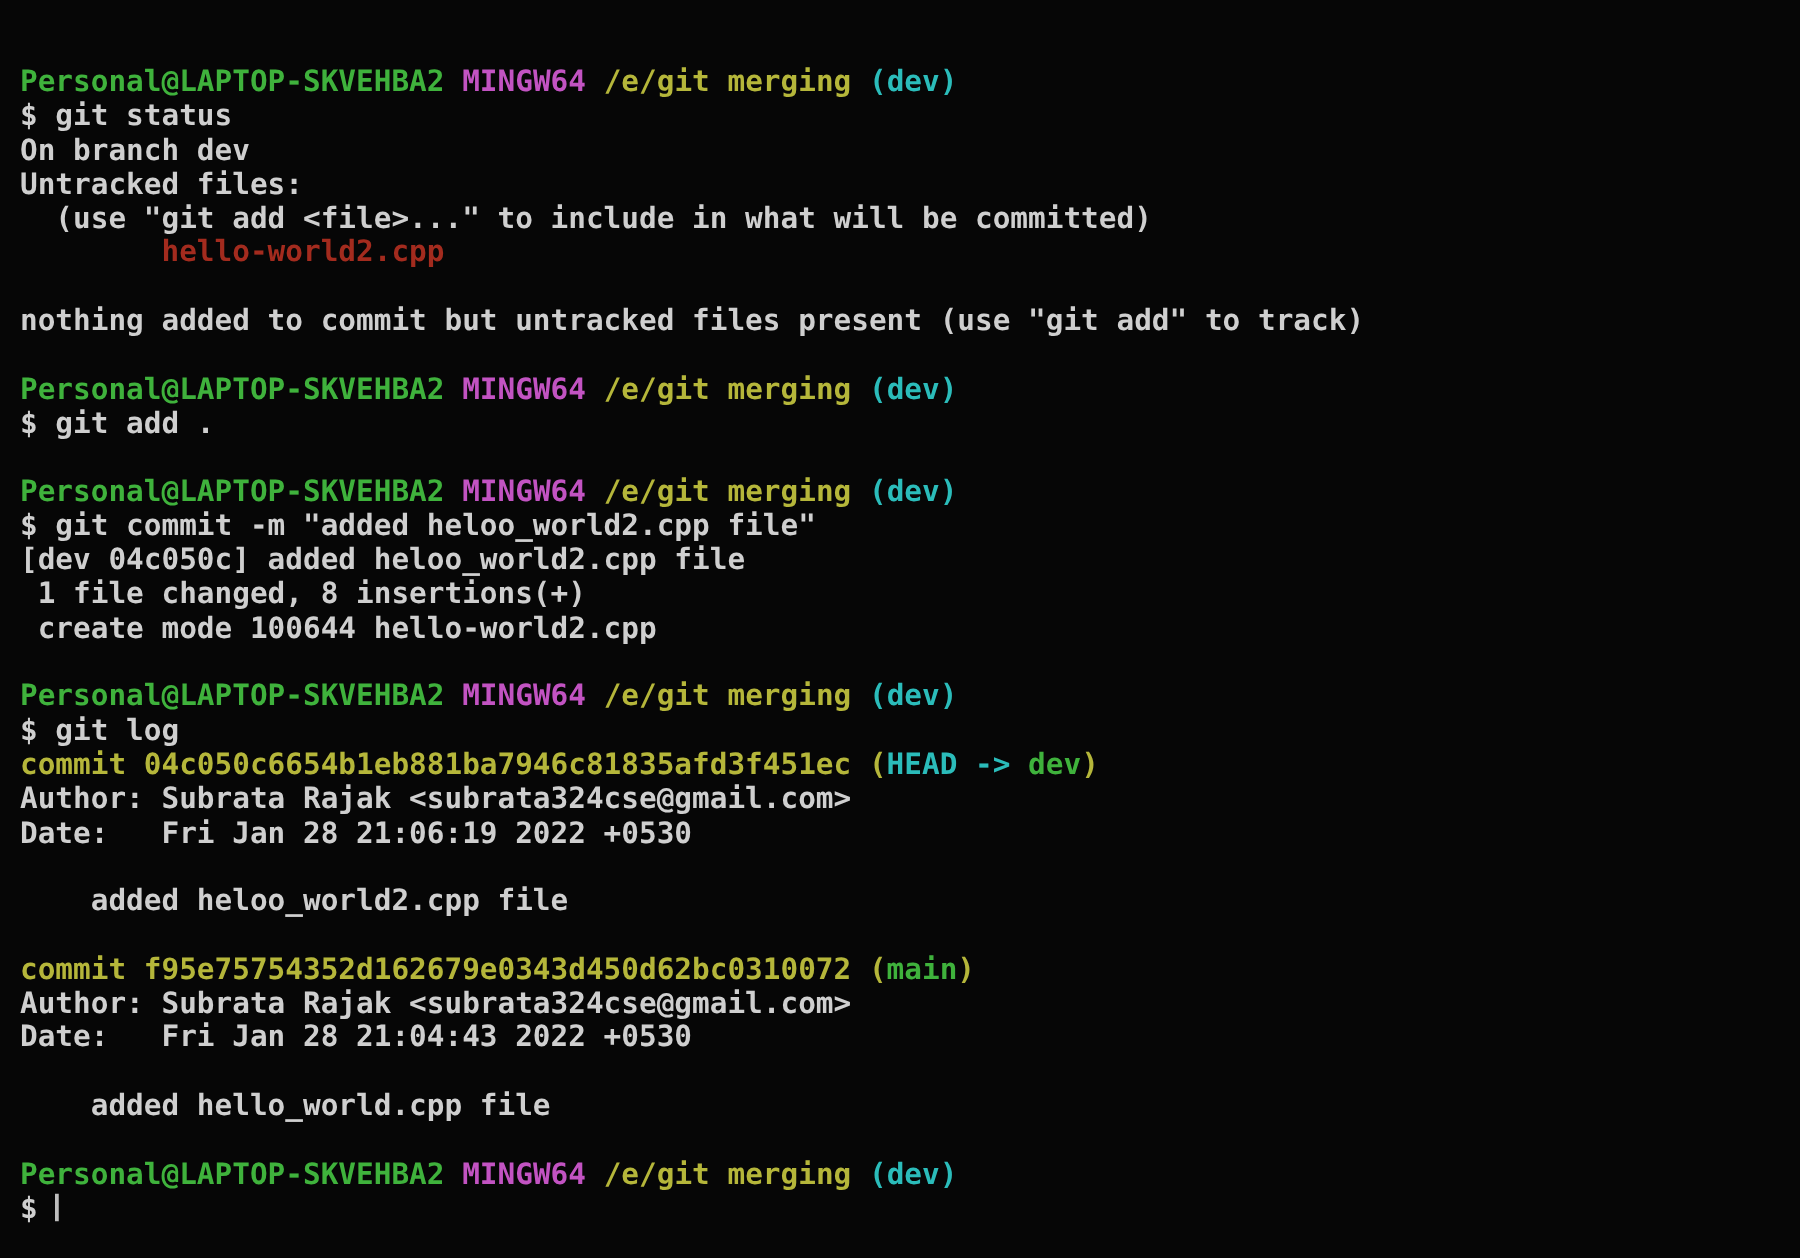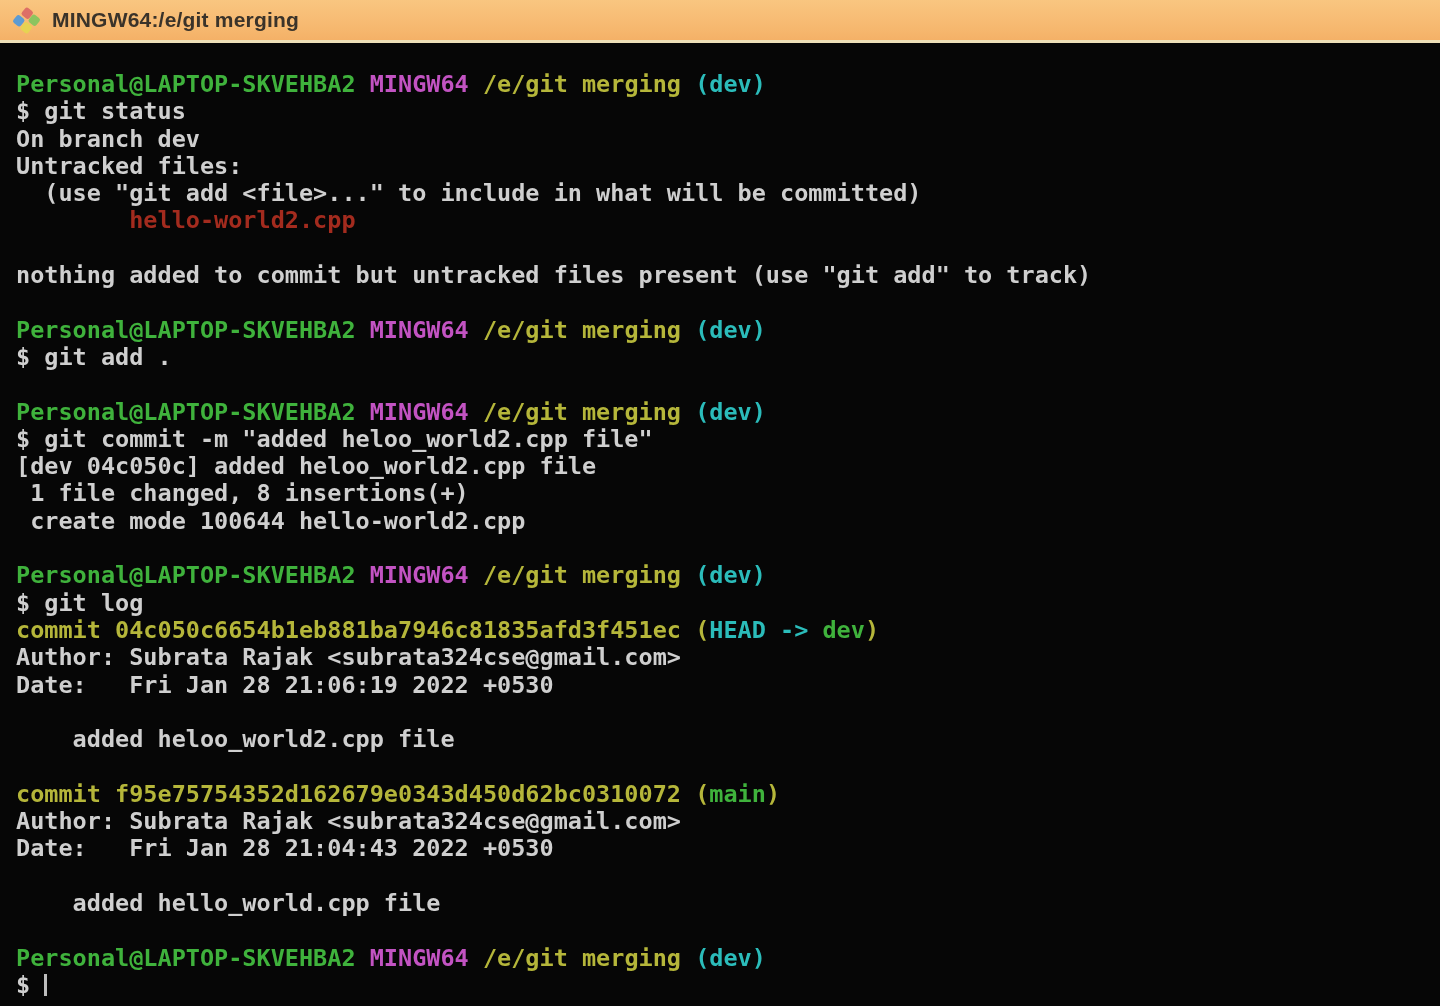--- a/index.html
+++ b/index.html
@@ -42,40 +42,30 @@
   .terminal {
     flex: 1 1 auto;
     background: #060606;
     padding: 28px 8px 0 16px;
     font-family: "DejaVu Sans Mono", "Liberation Mono", monospace;
     font-size: 23.5px;
     line-height: 27.3px;
     font-weight: bold;
     white-space: pre;
     overflow: hidden;
+    margin-top: 24px;
   }
   .terminal .line {
     height: 27.3px;
   }
   .terminal .cursor {
     display: inline-block;
     width: 3px;
     height: 22px;
     vertical-align: -3px;
   }
 </style>
 </head>
 <body>
 
 <div class="window">
-  <div class="titlebar">
-    <svg class="app-icon" viewBox="0 0 29 29" xmlns="http://www.w3.org/2000/svg">
-      <g>
-        <rect x="10.5" y="2.5" width="9.5" height="9.5" rx="2.5" fill="#dd6f66" transform="rotate(40 15.25 7.25)"></rect>
-        <rect x="2" y="10" width="9.5" height="9.5" rx="2.5" fill="#5d9bd3" transform="rotate(40 6.75 14.75)"></rect>
-        <rect x="17.5" y="9.5" width="9.5" height="9.5" rx="2.5" fill="#8cc45f" transform="rotate(40 22.25 14.25)"></rect>
-        <rect x="9.5" y="17" width="9.5" height="9.5" rx="2.5" fill="#e6d352" transform="rotate(40 14.25 21.75)"></rect>
-      </g>
-    </svg>
-    <span class="title">MINGW64:/e/git merging</span>
-  </div>
   <div class="terminal" style="background: rgb(6, 6, 6); color: rgb(207, 207, 207);"><div class="line"><span style="color: rgb(63, 178, 60);">Personal@LAPTOP-SKVEHBA2</span><span style="color: rgb(207, 207, 207);"> </span><span style="color: rgb(194, 83, 194);">MINGW64</span><span style="color: rgb(207, 207, 207);"> </span><span style="color: rgb(181, 182, 58);">/e/git merging</span><span style="color: rgb(207, 207, 207);"> </span><span style="color: rgb(43, 188, 186);">(dev)</span></div><div class="line"><span style="color: rgb(207, 207, 207);">$ git status</span></div><div class="line"><span style="color: rgb(207, 207, 207);">On branch dev</span></div><div class="line"><span style="color: rgb(207, 207, 207);">Untracked files:</span></div><div class="line"><span style="color: rgb(207, 207, 207);">  (use "git add &lt;file&gt;..." to include in what will be committed)</span></div><div class="line"><span style="color: rgb(163, 43, 30);">        hello-world2.cpp</span></div><div class="line">&nbsp;</div><div class="line"><span style="color: rgb(207, 207, 207);">nothing added to commit but untracked files present (use "git add" to track)</span></div><div class="line">&nbsp;</div><div class="line"><span style="color: rgb(63, 178, 60);">Personal@LAPTOP-SKVEHBA2</span><span style="color: rgb(207, 207, 207);"> </span><span style="color: rgb(194, 83, 194);">MINGW64</span><span style="color: rgb(207, 207, 207);"> </span><span style="color: rgb(181, 182, 58);">/e/git merging</span><span style="color: rgb(207, 207, 207);"> </span><span style="color: rgb(43, 188, 186);">(dev)</span></div><div class="line"><span style="color: rgb(207, 207, 207);">$ git add .</span></div><div class="line">&nbsp;</div><div class="line"><span style="color: rgb(63, 178, 60);">Personal@LAPTOP-SKVEHBA2</span><span style="color: rgb(207, 207, 207);"> </span><span style="color: rgb(194, 83, 194);">MINGW64</span><span style="color: rgb(207, 207, 207);"> </span><span style="color: rgb(181, 182, 58);">/e/git merging</span><span style="color: rgb(207, 207, 207);"> </span><span style="color: rgb(43, 188, 186);">(dev)</span></div><div class="line"><span style="color: rgb(207, 207, 207);">$ git commit -m "added heloo_world2.cpp file"</span></div><div class="line"><span style="color: rgb(207, 207, 207);">[dev 04c050c] added heloo_world2.cpp file</span></div><div class="line"><span style="color: rgb(207, 207, 207);"> 1 file changed, 8 insertions(+)</span></div><div class="line"><span style="color: rgb(207, 207, 207);"> create mode 100644 hello-world2.cpp</span></div><div class="line">&nbsp;</div><div class="line"><span style="color: rgb(63, 178, 60);">Personal@LAPTOP-SKVEHBA2</span><span style="color: rgb(207, 207, 207);"> </span><span style="color: rgb(194, 83, 194);">MINGW64</span><span style="color: rgb(207, 207, 207);"> </span><span style="color: rgb(181, 182, 58);">/e/git merging</span><span style="color: rgb(207, 207, 207);"> </span><span style="color: rgb(43, 188, 186);">(dev)</span></div><div class="line"><span style="color: rgb(207, 207, 207);">$ git log</span></div><div class="line"><span style="color: rgb(181, 182, 58);">commit 04c050c6654b1eb881ba7946c81835afd3f451ec </span><span style="color: rgb(181, 182, 58);">(</span><span style="color: rgb(43, 188, 186);">HEAD -&gt; </span><span style="color: rgb(63, 178, 60);">dev</span><span style="color: rgb(181, 182, 58);">)</span></div><div class="line"><span style="color: rgb(207, 207, 207);">Author: Subrata Rajak &lt;subrata324cse@gmail.com&gt;</span></div><div class="line"><span style="color: rgb(207, 207, 207);">Date:   Fri Jan 28 21:06:19 2022 +0530</span></div><div class="line">&nbsp;</div><div class="line"><span style="color: rgb(207, 207, 207);">    added heloo_world2.cpp file</span></div><div class="line">&nbsp;</div><div class="line"><span style="color: rgb(181, 182, 58);">commit f95e75754352d162679e0343d450d62bc0310072 </span><span style="color: rgb(181, 182, 58);">(</span><span style="color: rgb(63, 178, 60);">main</span><span style="color: rgb(181, 182, 58);">)</span></div><div class="line"><span style="color: rgb(207, 207, 207);">Author: Subrata Rajak &lt;subrata324cse@gmail.com&gt;</span></div><div class="line"><span style="color: rgb(207, 207, 207);">Date:   Fri Jan 28 21:04:43 2022 +0530</span></div><div class="line">&nbsp;</div><div class="line"><span style="color: rgb(207, 207, 207);">    added hello_world.cpp file</span></div><div class="line">&nbsp;</div><div class="line"><span style="color: rgb(63, 178, 60);">Personal@LAPTOP-SKVEHBA2</span><span style="color: rgb(207, 207, 207);"> </span><span style="color: rgb(194, 83, 194);">MINGW64</span><span style="color: rgb(207, 207, 207);"> </span><span style="color: rgb(181, 182, 58);">/e/git merging</span><span style="color: rgb(207, 207, 207);"> </span><span style="color: rgb(43, 188, 186);">(dev)</span></div><div class="line"><span style="color: rgb(207, 207, 207);">$ </span><span class="cursor" style="background: rgb(189, 189, 189);"></span></div></div>
 </div>
 
 </body></html>

